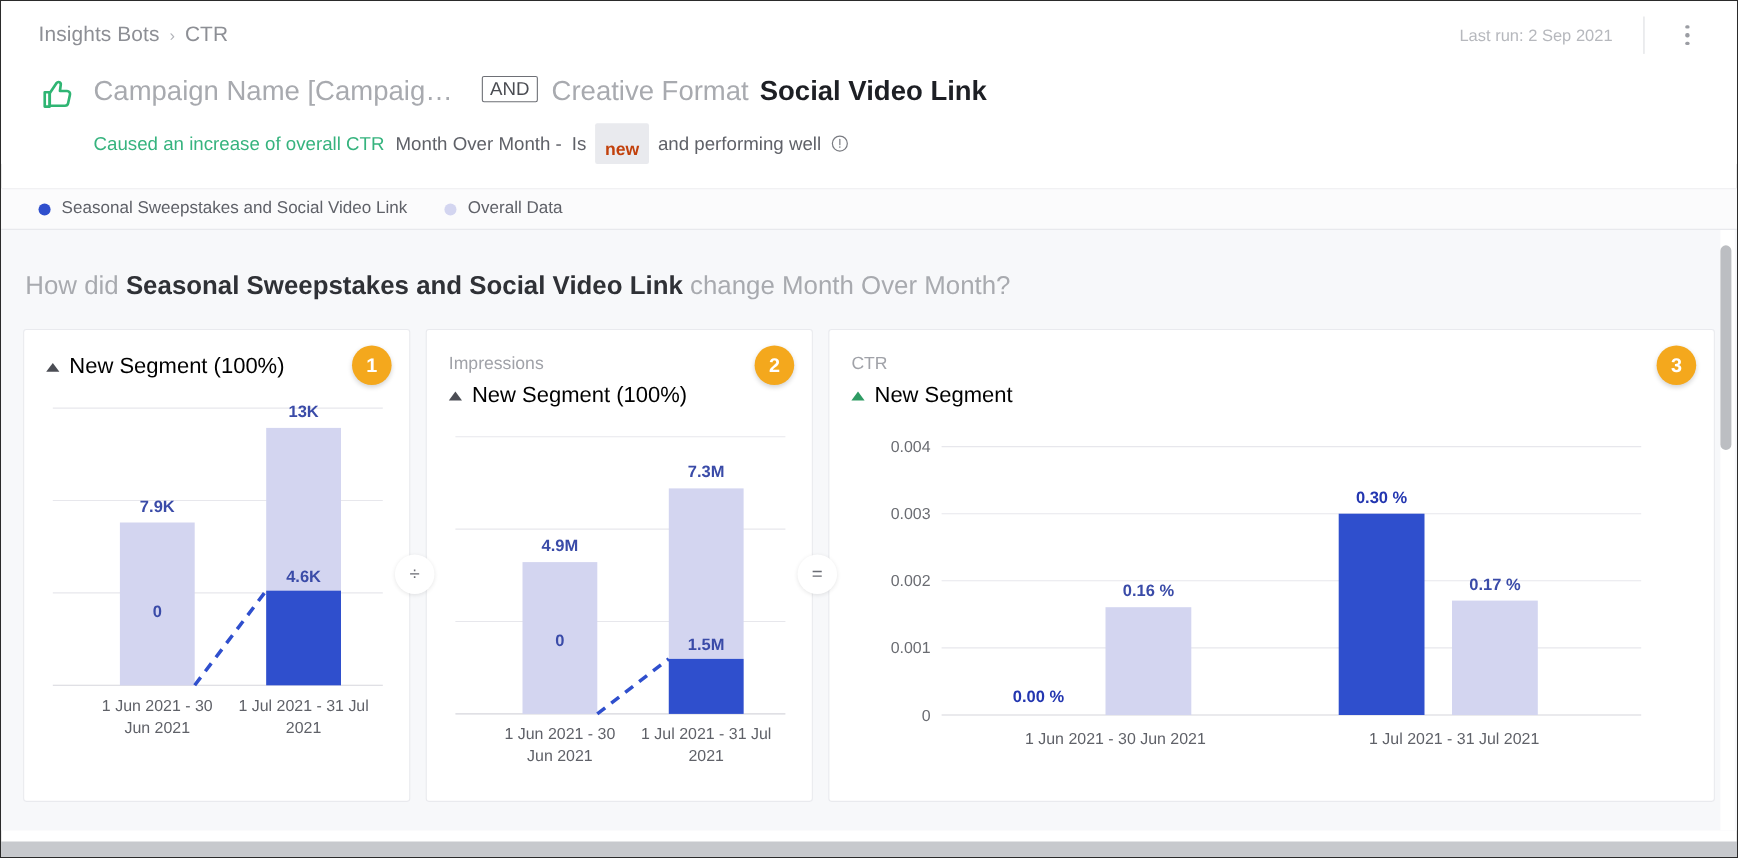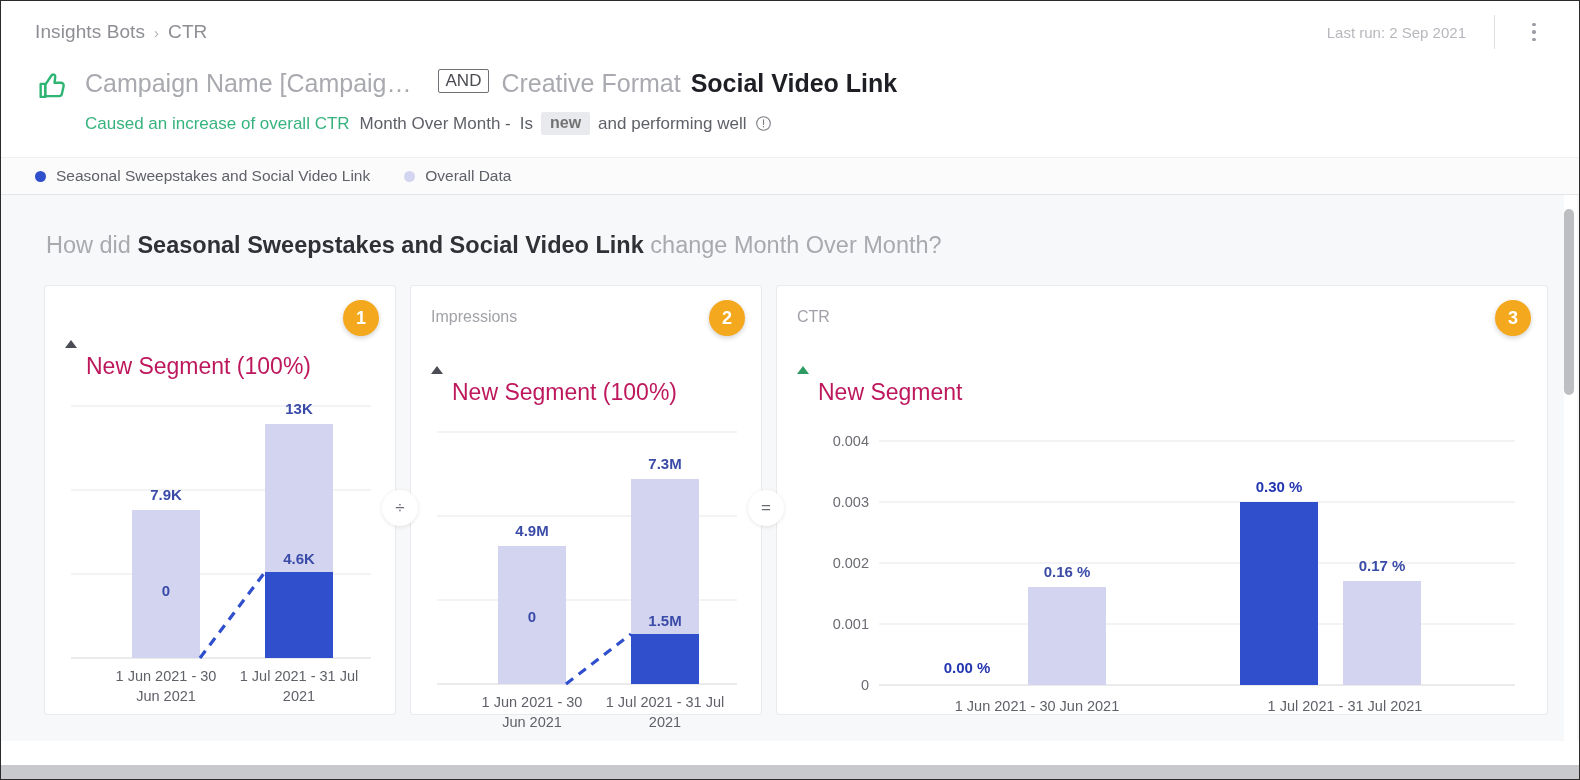--- a/index.html
+++ b/index.html
@@ -67,22 +67,22 @@
     font-size: 17px; color: #4a4c52; font-weight: 400;
     padding: 2px 7px 3px; margin: 0 12px; line-height: 1;
   }
   .sub-row {
     display: flex; align-items: center; gap: 0;
     padding: 9px 0 0 50px;
   }
   .sub-green { font-size: 17px; color: #36b37e; white-space: nowrap; }
   .sub-grey  { font-size: 17px; color: #5f6168; white-space: nowrap; }
   .new-pill {
-    background: #e9eaee; color: #737373; font-weight: 700;
-    font-size: 16px; padding: 3px 9px 4px; border-radius: 2px;
+    background: #e9eaee; color: #c2410c; font-weight: 700;
+    font-size: 16px; padding: 17px 9px 4px; border-radius: 2px;
     margin: 0 8px; line-height: 1;
   }
   .info-icon { margin-left: 9px; width: 17px; height: 17px; display:inline-block; }
 
   
   .legend-bar {
     display: flex; align-items: center;
     height: 38px; padding: 0 34px;
     background: #fbfbfc;
     border-bottom: 1px solid #e4e5e9;
@@ -91,21 +91,21 @@
   }
   .legend-item { display: flex; align-items: center; margin-right: 34px; }
   .legend-dot { width: 11px; height: 11px; border-radius: 50%; margin-right: 10px; }
   .legend-label { font-size: 15.5px; color: #5f6168; }
 
   
   .body-area {
     position: relative;
     height: 546px;
     background: #f7f8fa;
-    padding: 0 43px;
+    padding: 0 20px;
     overflow: hidden;
   }
   .question {
     padding: 36px 0 26px 2px;
     font-size: 23.5px; line-height: 1.2;
   }
   .q-muted { color: #a8aaaf; font-weight: 400; }
   .q-strong { color: #2f3136; font-weight: 700; }
 
   .cards {
@@ -121,21 +121,21 @@
     padding: 22px 20px 0 20px;
   }
   .card.small { width: 352px; }
   .card.wide  { flex: 1 1 auto; }
 
   .card-metric { font-size: 16px; color: #a0a2a8; margin-bottom: 8px; }
   .seg-row { display: flex; align-items: center; gap: 9px; margin-bottom: 14px; }
   .seg-tri { width: 0; height: 0; border-left: 6px solid transparent; border-right: 6px solid transparent; }
   .seg-tri.blue  { border-bottom: 8px solid #4b4d54; }
   .seg-tri.green { border-bottom: 8px solid #2e9b63; }
-  .seg-name { font-size: 23px; color: #be185d; margin-top: 45px; }
+  .seg-name { font-size: 20px; color: #000000; }
 
   .num-badge {
     position: absolute; top: 14px; right: 16px;
     width: 36px; height: 36px; border-radius: 50%;
     display: flex; align-items: center; justify-content: center;
     color: #ffffff; font-size: 18px; font-weight: 700;
     box-shadow: 0 2px 5px rgba(0,0,0,.18);
   }
 
   .op-badge {

